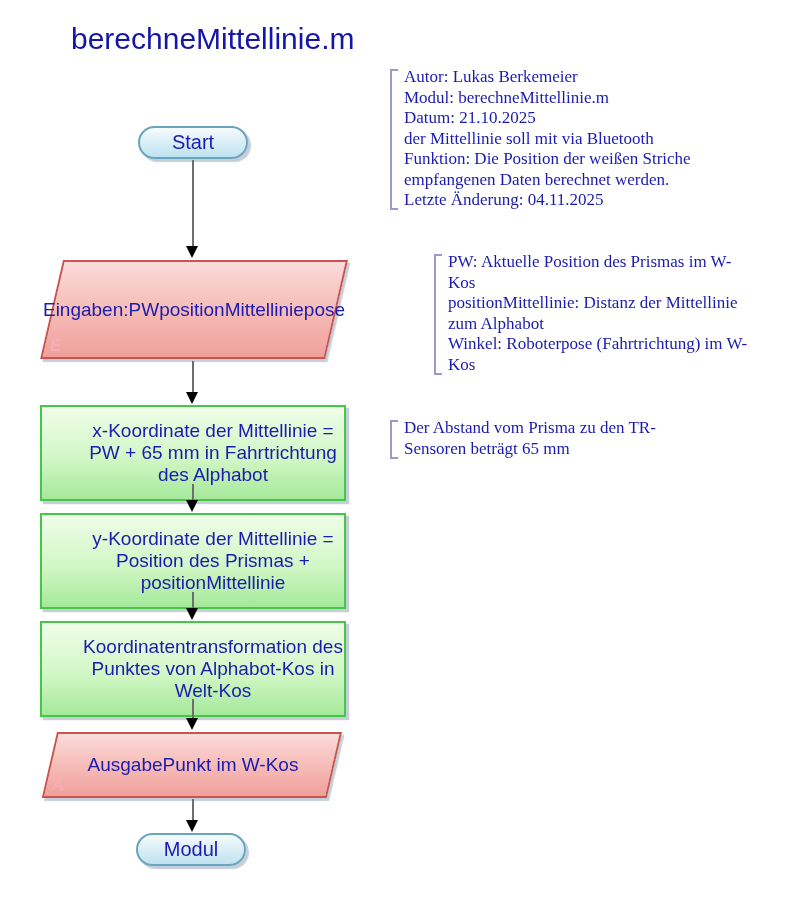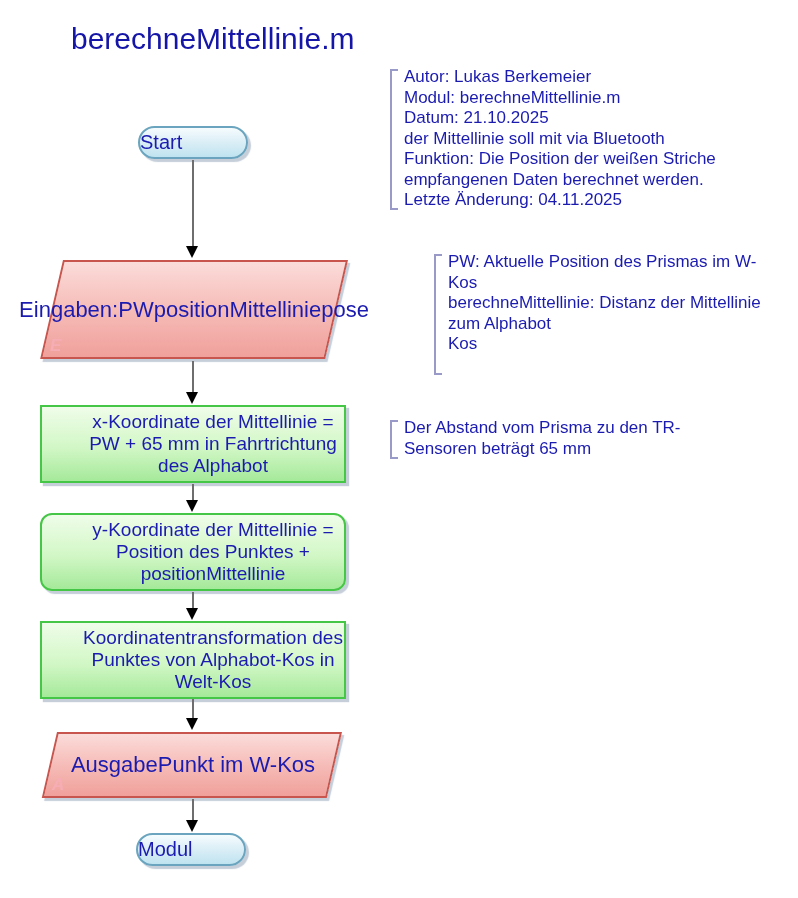--- a/index.html
+++ b/index.html
@@ -7,54 +7,54 @@
        font-family:"Liberation Sans", sans-serif;}
   .canvas{position:absolute;inset:0;}
 
   .page-title{position:absolute;left:71px;top:22px;font-size:30px;color:#1515a8;
               letter-spacing:0px;white-space:nowrap;}
 
   
   .oval{position:absolute;width:110px;height:33px;border:2px solid #6aa4be;border-radius:18px;
         background:linear-gradient(180deg,#f6fcfe 0%,#ddeff7 45%,#bfe3f0 100%);
         box-shadow:3px 3px 1px rgba(150,165,185,0.55);
-        display:flex;align-items:center;
+        display:flex;align-items:center;justify-content:center;
         font-size:20px;color:#1b1bb0;box-sizing:border-box;}
 
   
-  .proc{position:absolute;left:40px;width:306px;height:78px;border:2px solid #46c646;
+  .proc{position:absolute;left:40px;width:306px;height:96px;border:2px solid #46c646;
         background:linear-gradient(180deg,#effde9 0%,#d2f7c6 55%,#a5e99a 100%);
         box-shadow:3px 3px 1px rgba(150,165,185,0.55);
         display:flex;align-items:center;justify-content:center;text-align:center;
         font-size:19px;line-height:22px;color:#1b1bb0;box-sizing:border-box;padding-left:40px;}
 
   
   .para{position:absolute;}
   .para .shape{position:absolute;top:0;height:100%;width:285px;
         transform:skewX(-13deg);transform-origin:0 0;
         border:2px solid #c8564e;box-sizing:border-box;
         background:linear-gradient(180deg,#fbdcda 0%,#f6bcb8 50%,#f0a09b 100%);
         box-shadow:3px 3px 1px rgba(150,165,185,0.55);}
   .para .ptext{position:absolute;inset:0;display:flex;align-items:center;justify-content:center;
-        text-align:right;font-size:22px;line-height:22px;color:#1b1bb0;}
+        text-align:right;font-size:19px;line-height:22px;color:#1b1bb0;}
   .corner-label{position:absolute;left:10px;bottom:3px;font-size:17px;font-weight:bold;
         font-style:italic;color:#f6aeb4;}
 
   
   .arrow{position:absolute;left:186px;width:13px;}
   .arrow .stem{position:absolute;left:6px;top:0;bottom:11px;width:1.5px;background:#6e6e6e;}
   .arrow .head{position:absolute;left:0;bottom:0;width:0;height:0;
         border-left:6.5px solid transparent;border-right:6.5px solid transparent;
         border-top:12px solid #000000;}
 
   
   .annot{position:absolute;left:390px;width:400px;display:flex;}
   .bracket{flex:0 0 6px;border-left:2px solid #9a9ac8;border-top:2px solid #9a9ac8;
         border-bottom:2px solid #9a9ac8;margin:2px 0;}
-  .annot .atext{margin-left:6px;font-size:17px;line-height:20.5px;color:#1b1bb0;}
+  .annot .atext{margin-left:6px;font-size:17px;line-height:20.5px;color:#1b1bb0;font-family:Liberation Serif, serif;}
 </style>
 </head>
 <body>
 
 <div class="canvas">
 
   <div class="page-title">berechneMittellinie.m</div>
 
   <div class="oval" style="left:138px;top:126px;">
     <span>Start</span>
@@ -87,24 +87,24 @@
         <div>PW + 65 mm in Fahrtrichtung</div>
         <div>des Alphabot</div>
       </div>
   </div>
 
   <div class="arrow" style="top:484px;height:28px;">
     <div class="stem"></div>
     <div class="head"></div>
   </div>
 
-  <div class="proc" style="top:513px;border-radius:12px;">
+  <div class="proc" style="top:513px;">
     <div>
         <div>y-Koordinate der Mittellinie =</div>
-        <div>Position des Punktes +</div>
+        <div>Position des Prismas +</div>
         <div>positionMittellinie</div>
       </div>
   </div>
 
   <div class="arrow" style="top:592px;height:28px;">
     <div class="stem"></div>
     <div class="head"></div>
   </div>
 
   <div class="proc" style="top:621px;align-items:center;">
@@ -149,22 +149,23 @@
         <div>empfangenen Daten berechnet werden.</div>
         <div>Letzte Änderung: 04.11.2025</div>
       </div>
   </div>
 
   <div class="annot" style="top:252px;height:125px;margin-left:44px;">
     <div class="bracket"></div>
     <div class="atext">
         <div>PW: Aktuelle Position des Prismas im W-</div>
         <div>Kos</div>
-        <div>berechneMittellinie: Distanz der Mittellinie</div>
+        <div>positionMittellinie: Distanz der Mittellinie</div>
         <div>zum Alphabot</div>
+        <div>Winkel: Roboterpose (Fahrtrichtung) im W-</div>
         <div>Kos</div>
       </div>
   </div>
 
   <div class="annot" style="top:418px;height:43px;">
     <div class="bracket"></div>
     <div class="atext">
         <div>Der Abstand vom Prisma zu den TR-</div>
         <div>Sensoren beträgt 65 mm</div>
       </div>

